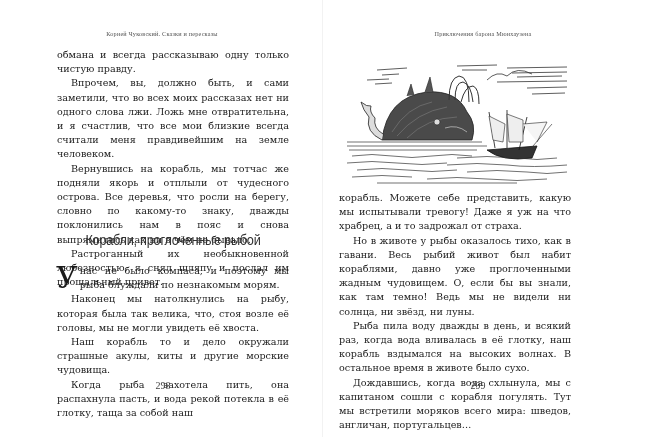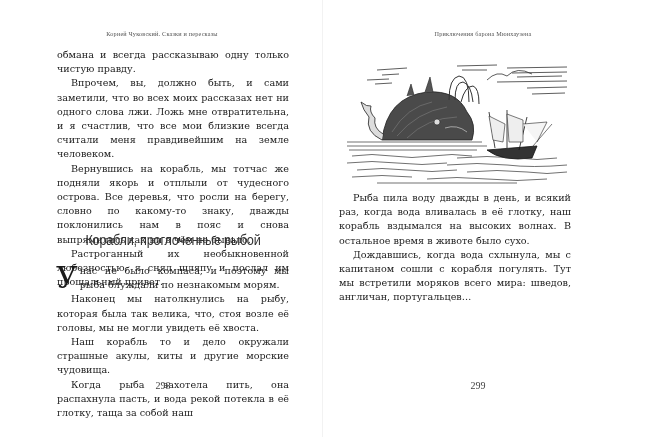--- a/index.html
+++ b/index.html
@@ -118,20 +118,22 @@
         <path d="M10 80 L145 80 M10 84 L150 84 M12 88 L140 88"></path>
         <path d="M15 94 q20 -3 40 0 q20 3 40 0 q20 -3 40 0 M120 96 q30 -3 60 0 q20 3 40 0"></path>
         <path d="M10 101 q25 -3 50 0 q25 3 50 0 M110 103 q30 -3 60 0 q25 3 60 0"></path>
         <path d="M20 108 q25 -3 50 0 q25 3 50 0 M130 110 q30 -3 60 0 q20 3 40 0"></path>
         <path d="M15 115 q30 -3 60 0 M90 117 q30 -3 60 0 q30 3 60 0"></path>
         <path d="M40 121 L180 121"></path>
       </g>
     </svg>
 
     <div class="text" style="top:191px;">
+      <p class="cont">корабль. Можете себе представить, какую мы испытывали тревогу! Даже я уж на что храбрец, а и то задрожал от страха.</p>
+      <p class="ind">Но в животе у рыбы оказалось тихо, как в гавани. Весь рыбий живот был набит кораблями, давно уже проглоченными жадным чудовищем. О, если бы вы знали, как там темно! Ведь мы не видели ни солнца, ни звёзд, ни луны.</p>
       <p class="ind">Рыба пила воду дважды в день, и всякий раз, когда вода вливалась в её глотку, наш корабль вздымался на высоких волнах. В остальное время в животе было сухо.</p>
       <p class="ind">Дождавшись, когда вода схлынула, мы с капитаном сошли с корабля погулять. Тут мы встретили моряков всего мира: шведов, англичан, португальцев…</p>
     </div>
 
     <div class="folio">299</div>
   </div>
 
 </div>
 
 </body></html>

